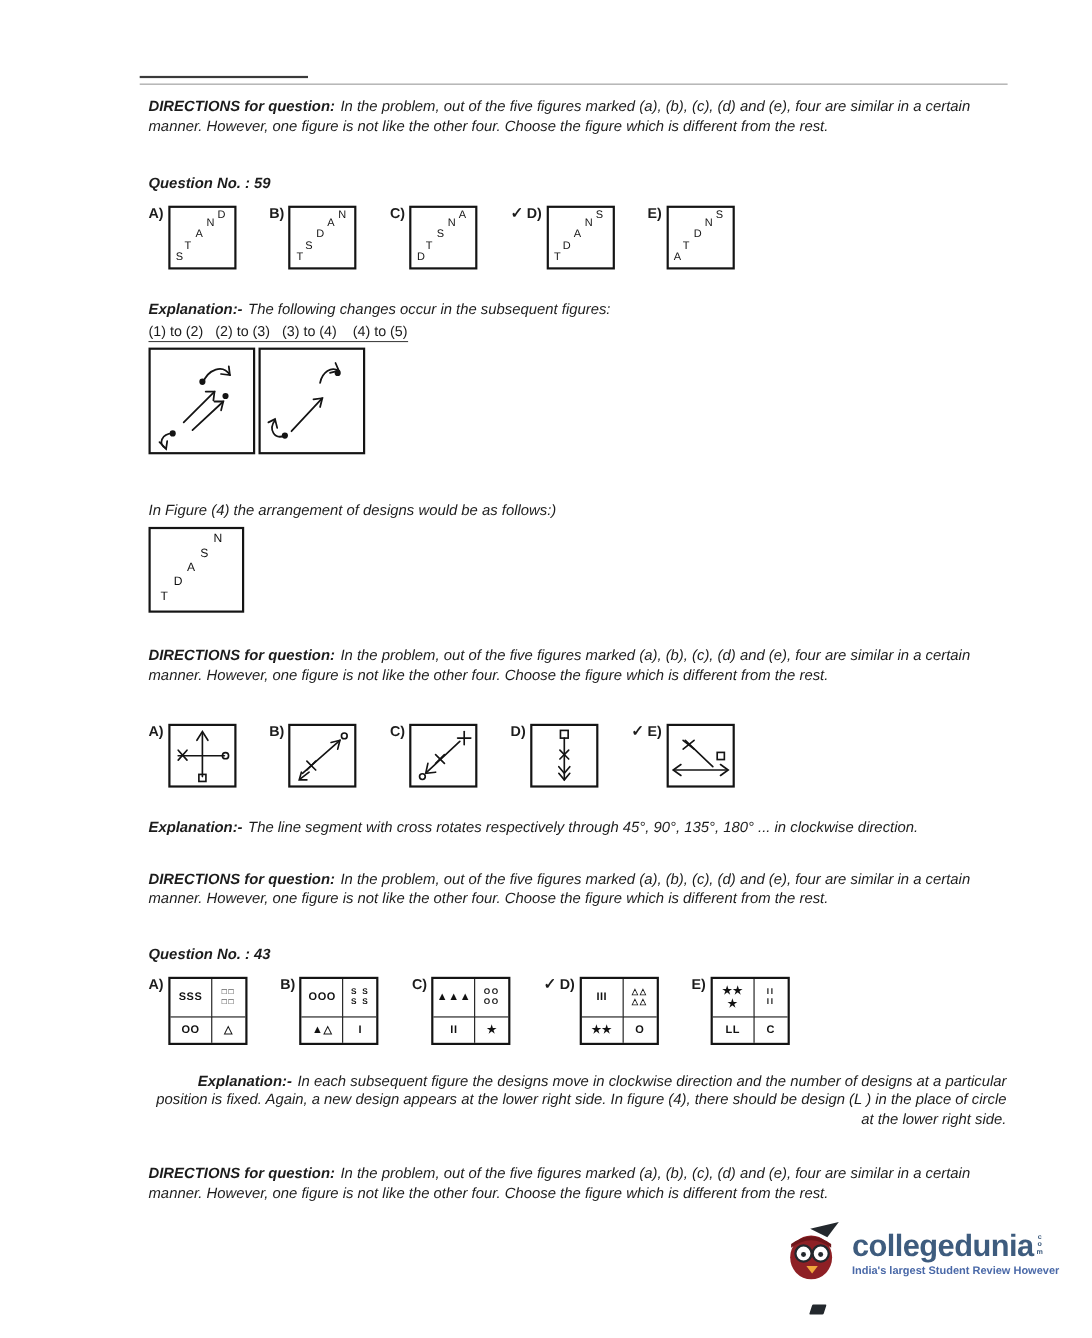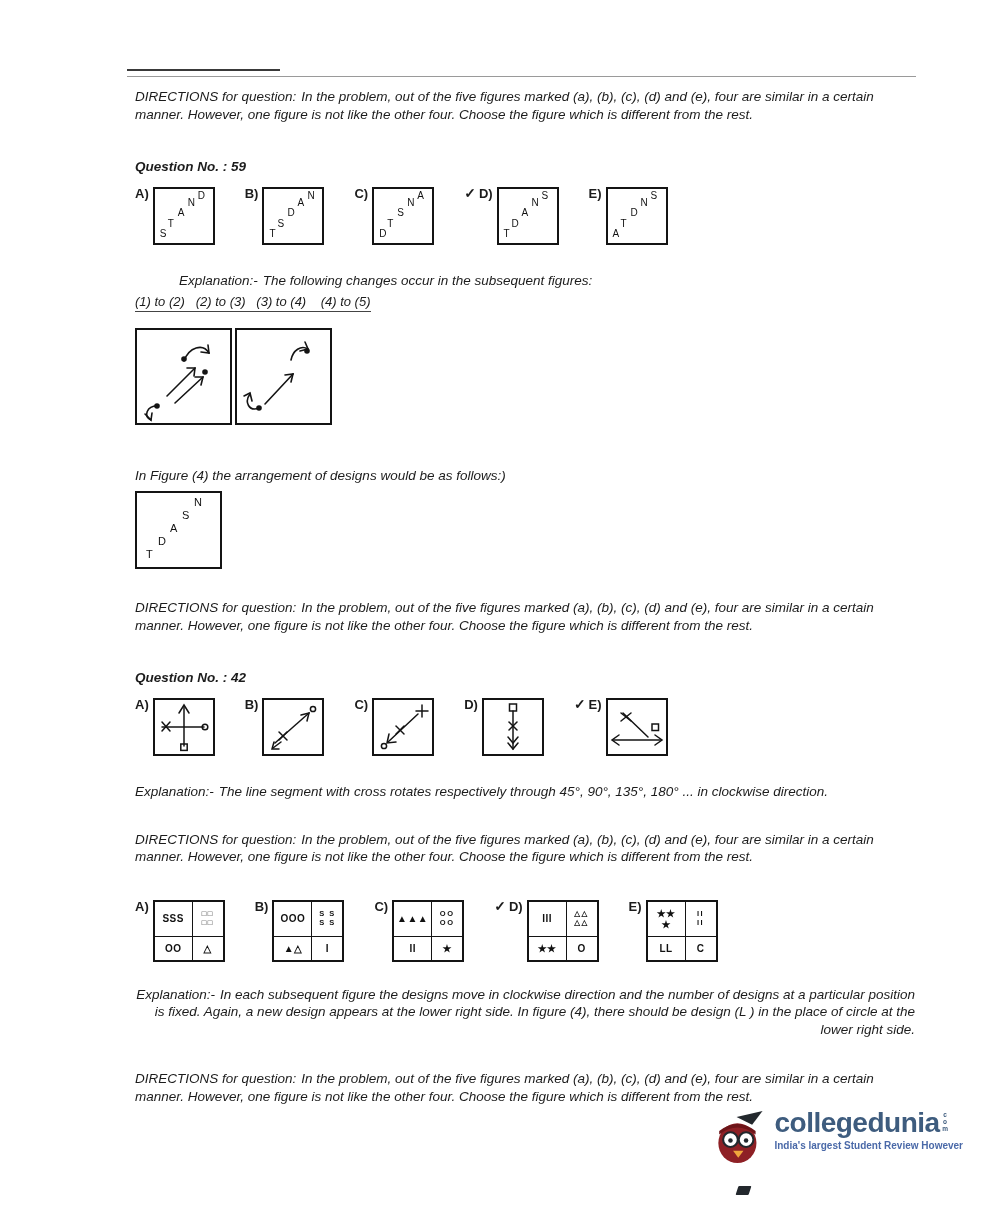--- a/index.html
+++ b/index.html
@@ -5,41 +5,41 @@
 <style>
   * { margin:0; padding:0; box-sizing:border-box; }
   html,body { background:#ffffff; }
   body { font-family:"Liberation Sans", sans-serif; color:#1c1c1c; }
   .page { position:relative; width:993px; height:1216px; background:#fff; overflow:hidden;
           padding:88px 78px 40px 135px; }
   .rule-short { position:absolute; left:127px; top:69px; width:153px; height:2px; background:#3a3a3a; }
   .rule-long  { position:absolute; left:127px; top:76px; width:789px; height:1px; background:#9a9a9a; }
 
   .para { font-style:italic; font-size:13.5px; line-height:17.5px; }
-  .blabel { font-weight:400; font-style:italic; margin-right:5px; }
+  .blabel { font-weight:700; font-style:italic; margin-right:5px; }
   .dir { margin-bottom:36px; }
   .qtitle { font-weight:700; font-style:italic; font-size:13.5px; margin-bottom:13px; }
 
   .opt-row { display:flex; align-items:flex-start; gap:30px; margin-bottom:27px; }
   .opt { display:flex; align-items:flex-start; gap:4px; }
   .opt-label { font-weight:700; font-size:13px; line-height:14px; font-style:normal; }
   .check { font-weight:700; font-size:14px; line-height:13px; font-style:normal; margin-right:-1px; }
 
   .fig-box { position:relative; width:62px; height:58px; border:2px solid #141414; background:#fff; }
   .fig-box svg { display:block; width:100%; height:100%; }
   .lt { position:absolute; font-size:10px; line-height:10px; font-style:normal; color:#111; }
   .fig-box .p0 { left:5px;  top:40px; }
   .fig-box .p1 { left:13px; top:30px; }
   .fig-box .p2 { left:23px; top:19px; }
   .fig-box .p3 { left:33px; top:9px; }
   .fig-box .p4 { left:43px; top:2px; }
 
-  .expl { margin-bottom:2px;margin-left:44px; }
-  .steps { display:inline-block; font-style:italic; font-size:13px; white-space:pre-wrap;
-           border-bottom:1px solid #444; padding-bottom:2px; margin-bottom:16px; }
+  .expl { margin-bottom:2px; }
+  .steps { display:inline-block; font-size:13px; white-space:pre-wrap;
+           border-bottom:1px solid #444; padding-bottom:2px; margin-bottom:5px; }
   .step-figs { display:flex; gap:3px; margin-bottom:16px; }
   .step-box { width:97px; height:97px; border:2px solid #141414; background:#fff; }
   .step-box svg { display:block; width:100%; height:100%; }
   .fig4note { margin-bottom:7px;margin-top:42px; }
   .fig4 { position:relative; width:87px; height:78px; border:2px solid #141414; background:#fff; margin-bottom:30px; }
   .fig4 .lt { font-size:11px; }
   .fig4 .p0 { left:9px;  top:56px; }
   .fig4 .p1 { left:21px; top:43px; }
   .fig4 .p2 { left:33px; top:30px; }
   .fig4 .p3 { left:45px; top:17px; }
@@ -51,21 +51,21 @@
   .q43-box { width:72px; height:62px; border:2px solid #141414; background:#fff;
              display:grid; grid-template-columns:37px 1fr; grid-template-rows:34px 1fr; }
   .cell { display:flex; flex-direction:column; align-items:center; justify-content:center;
           font-style:normal; font-weight:700; font-size:10px; line-height:11px; color:#111; }
   .cell span { display:block; text-align:left; letter-spacing:0.5px; }
   .cell.tr, .cell.br { border-left:1.6px solid #141414; }
   .cell.bl, .cell.br { border-top:1.6px solid #141414; }
   .cell.tr { font-size:7.5px; line-height:8.5px; }
   .cell.tr span { letter-spacing:1.5px; }
 
-  .logo { position:absolute; right:30px; top:1108px; display:flex; align-items:flex-start; gap:8px;
+  .logo { position:absolute; right:30px; top:1108px; display:flex; align-items:center; gap:8px;
           cursor:pointer; }
   .logo-text { display:flex; flex-direction:column; }
   .brand-line { display:flex; align-items:flex-start; }
   .brand { font-weight:700; font-size:28px; line-height:30px; letter-spacing:-0.5px;
            color:var(--brand-color, #3e5c7e); font-style:normal; }
   .brand-suffix { writing-mode:vertical-rl; text-orientation:upright; font-size:6.5px; line-height:7px;
                   font-weight:700; margin-left:2px; margin-top:3px; color:var(--brand-color, #3e5c7e); }
   .tagline { font-size:10px; font-weight:600; color:var(--tagline-color, #4a69a8); margin-top:2px;
              font-style:normal; }
   .footer-mark { position:absolute; left:737px; top:1186px; width:13px; height:9px; background:#23282d;
@@ -179,21 +179,20 @@
       <span class="lt p1">D</span>
       <span class="lt p2">A</span>
       <span class="lt p3">S</span>
       <span class="lt p4">N</span>
     </div>
 
   <p class="para dir">
     <span class="blabel">DIRECTIONS for question:</span><span>In the problem, out of the five figures marked (a), (b), (c), (d) and (e), four are similar in a certain manner. However, one figure is not like the other four. Choose the figure which is different from the rest.</span>
   </p>
 
-  <h3 class="qtitle">Question No. : 42</h3>
   <div class="opt-row">
     <div class="opt">
       <span class="opt-label">A)</span>
       <div class="fig-box">
         <svg viewBox="0 0 58 54" stroke="#141414" stroke-width="1.5" fill="none" stroke-linecap="round">
           <line x1="29" y1="7" x2="29" y2="46"></line>
           <polyline points="24,13 29,5 34,13"></polyline>
           <rect x="25.8" y="44" width="6.4" height="6.4"></rect>
           <line x1="7" y1="27" x2="49" y2="27"></line>
           <circle cx="50" cy="27" r="2.8"></circle>
@@ -261,20 +260,21 @@
   </div>
 
   <p class="para expl-solo">
     <span class="blabel">Explanation:-</span><span>The line segment with cross rotates respectively through 45°, 90°, 135°, 180° ... in clockwise direction.</span>
   </p>
 
   <p class="para dir" style="margin-bottom:34px;">
     <span class="blabel">DIRECTIONS for question:</span><span>In the problem, out of the five figures marked (a), (b), (c), (d) and (e), four are similar in a certain manner. However, one figure is not like the other four. Choose the figure which is different from the rest.</span>
   </p>
 
+  <h3 class="qtitle">Question No. : 43</h3>
   <div class="opt-row" style="margin-bottom:24px;">
     <div class="opt">
       <span class="opt-label">A)</span>
       <div class="q43-box">
         <div class="cell tl">
           <span>SSS</span>
           <span></span>
         </div>
         <div class="cell tr">
           <span>□□</span>

